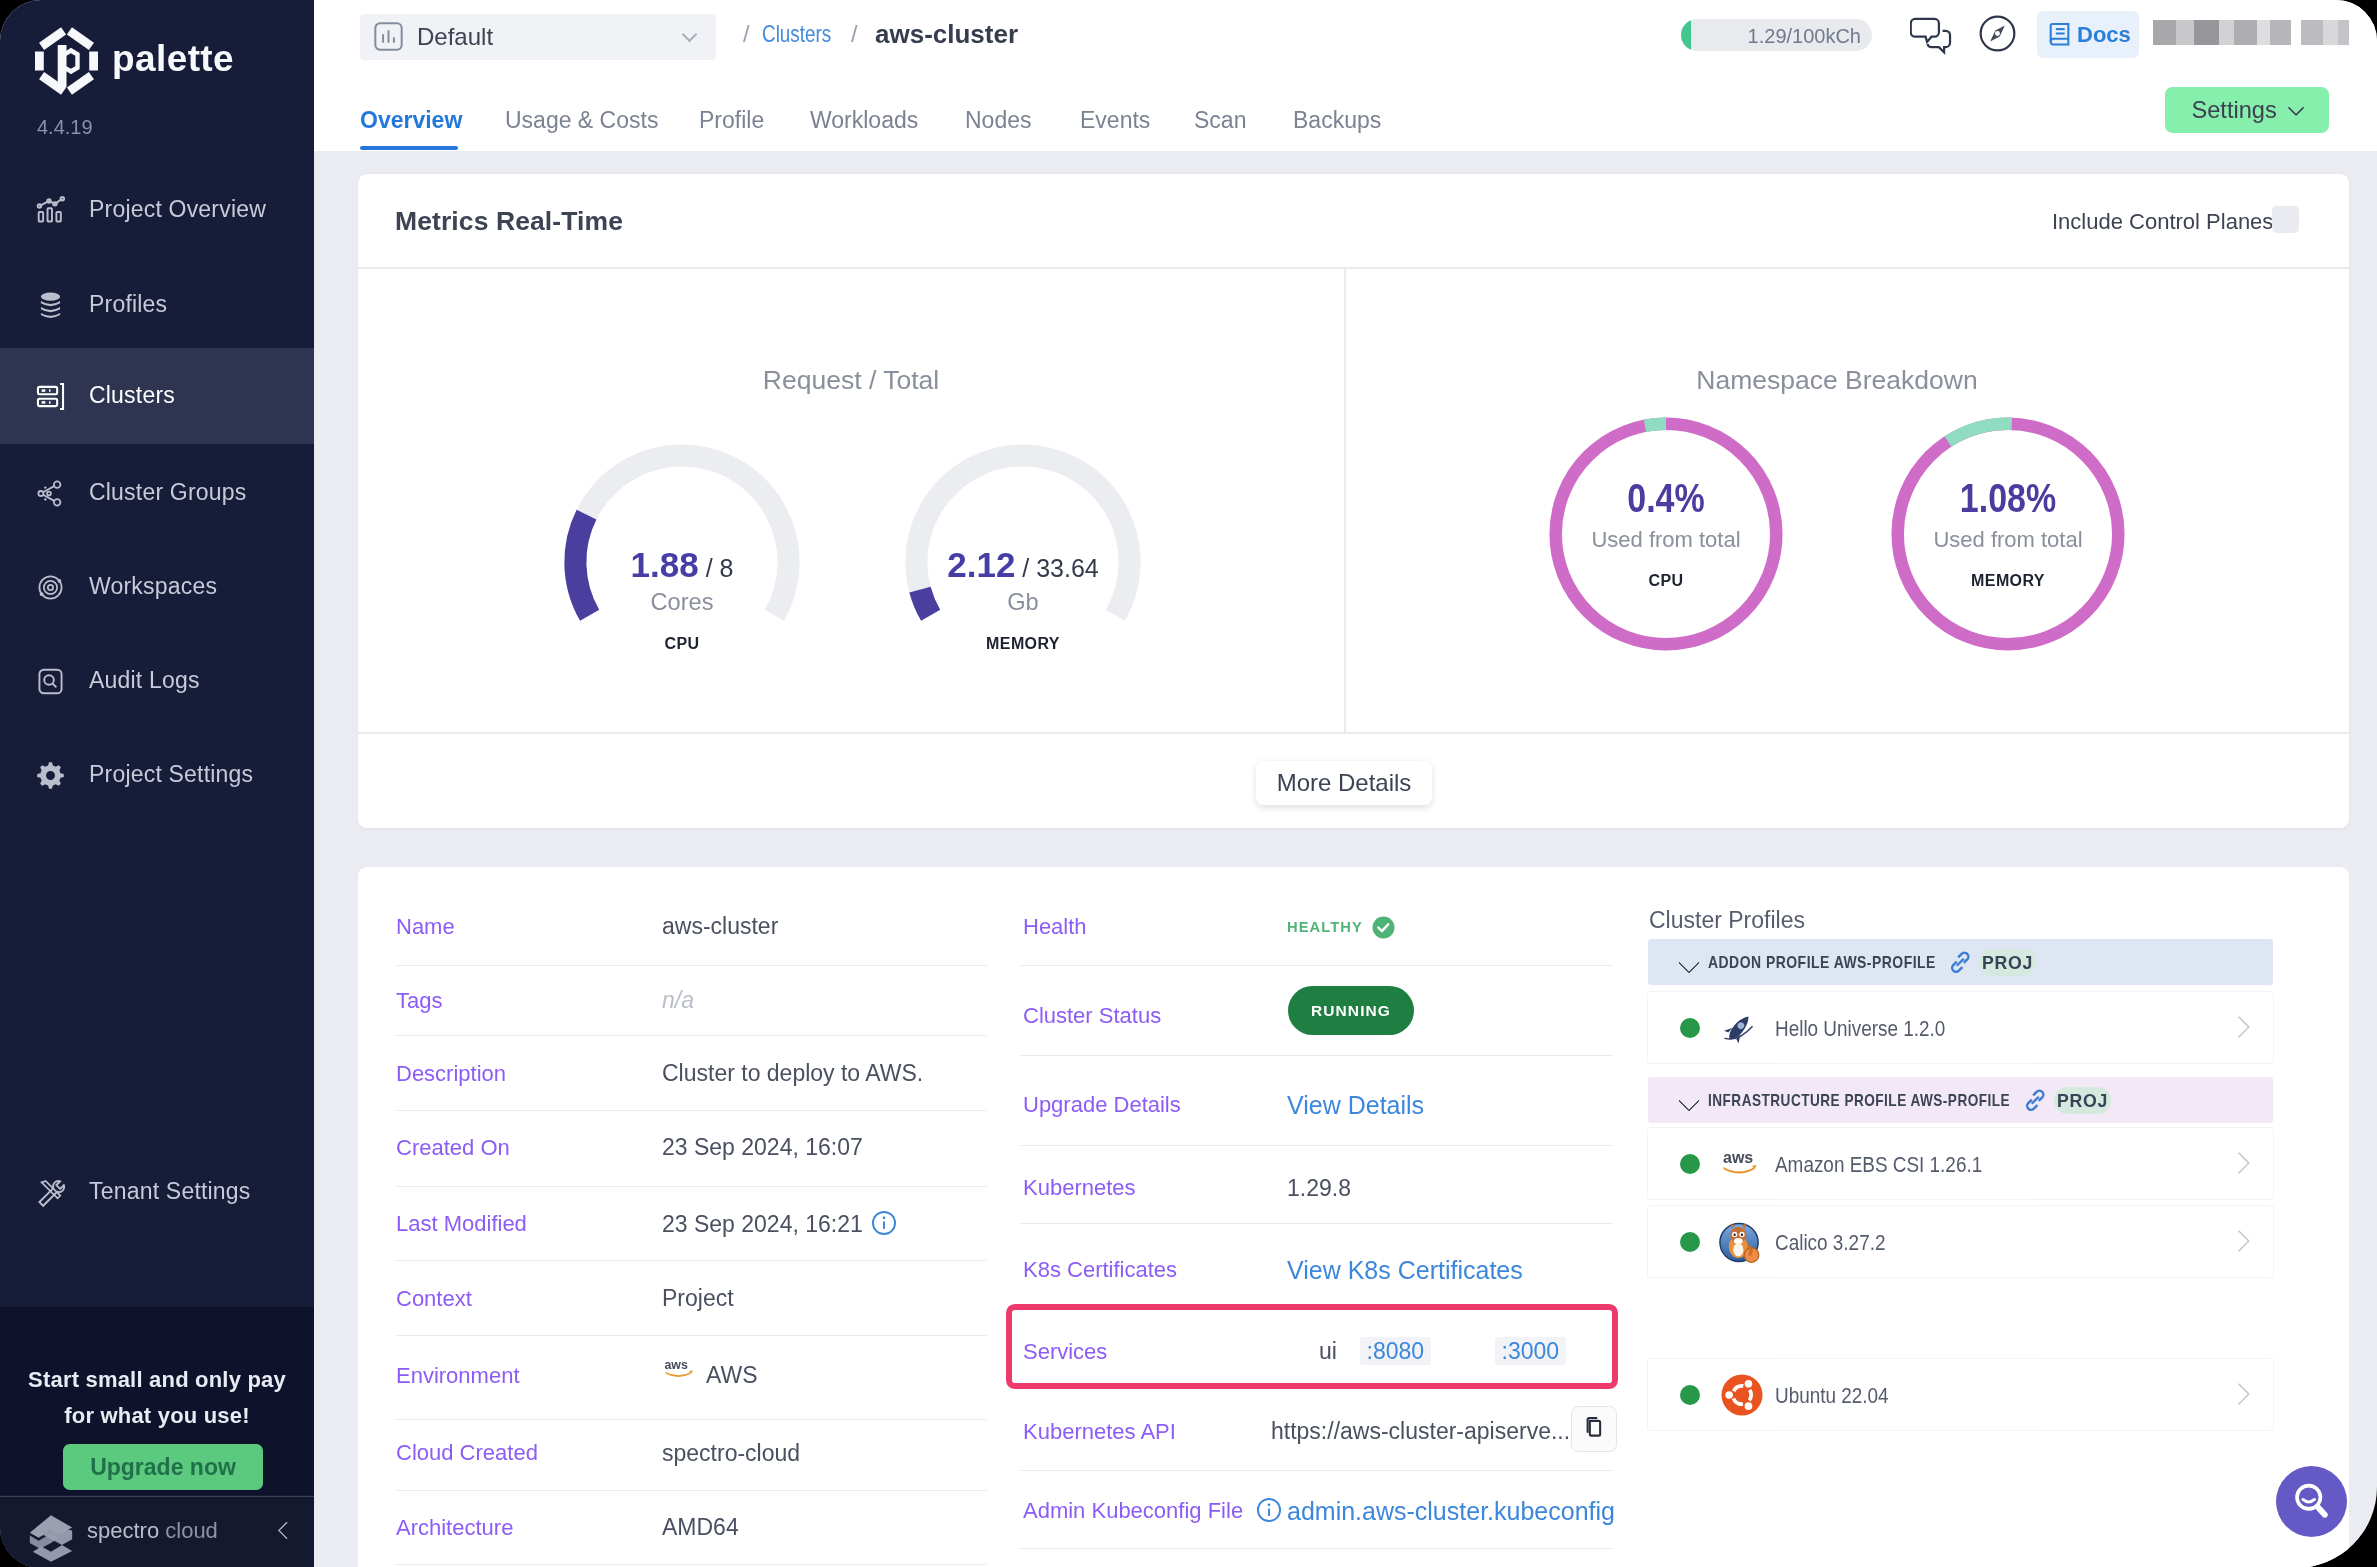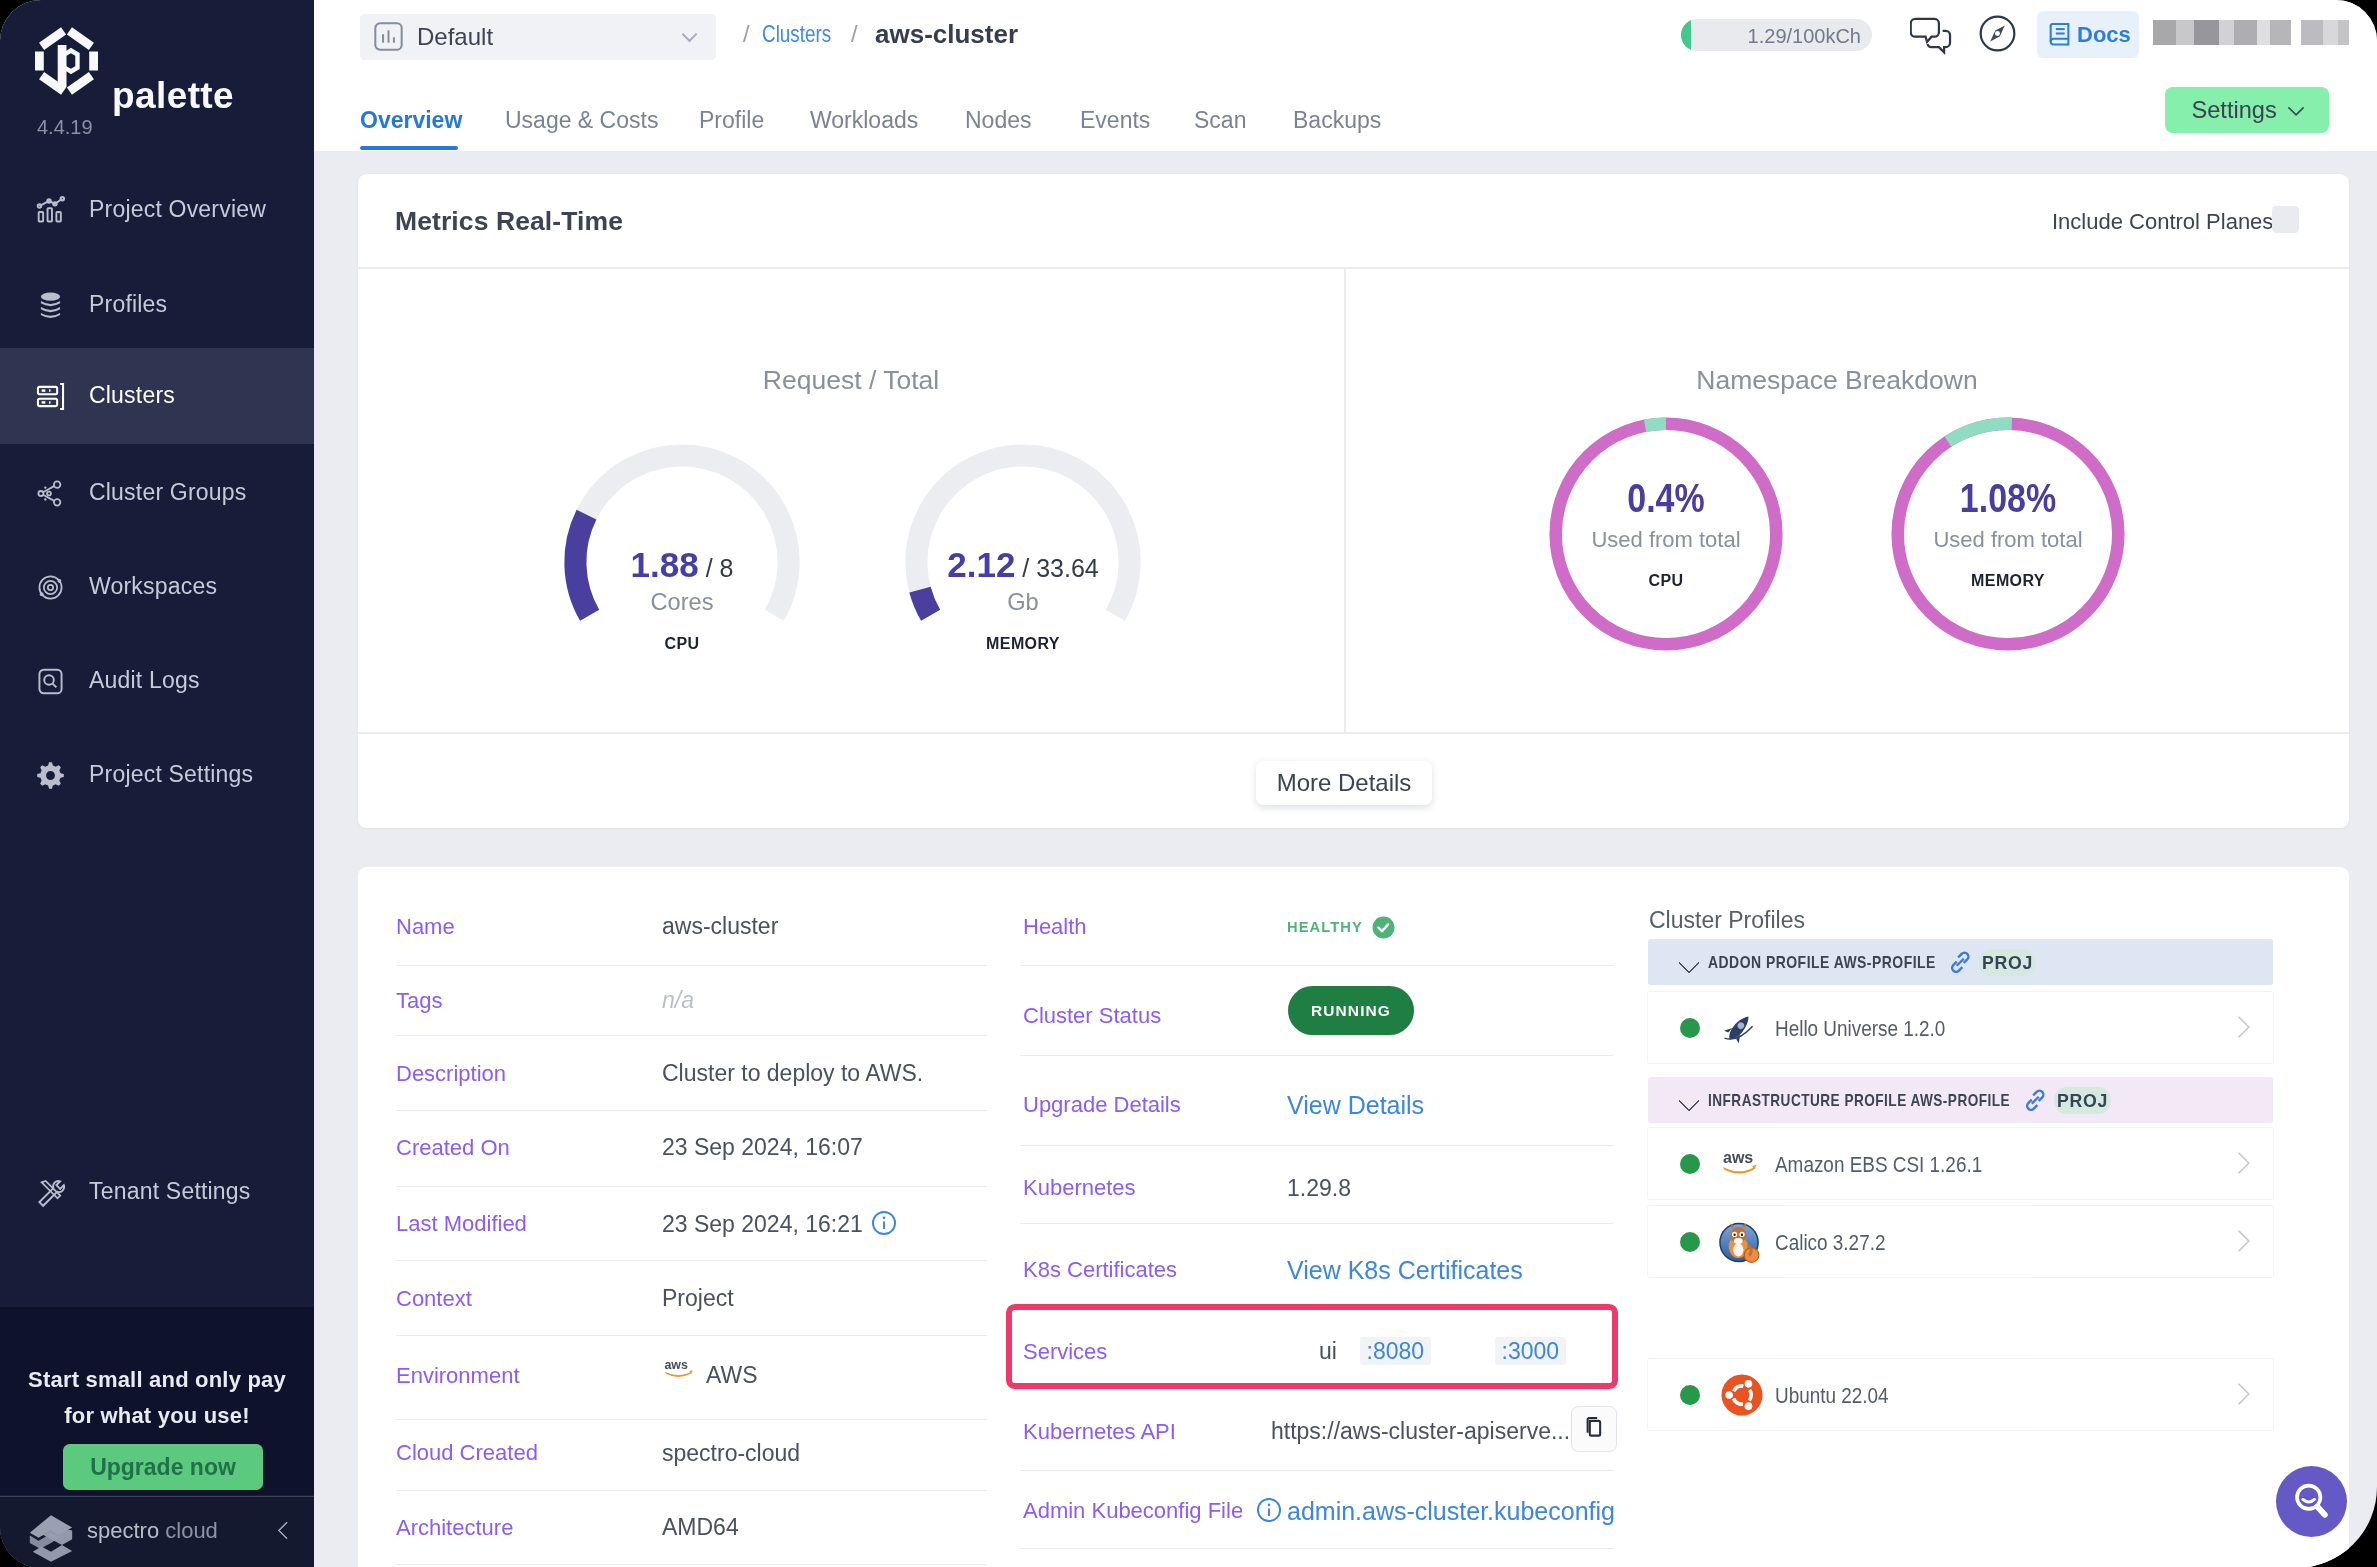--- a/index.html
+++ b/index.html
@@ -1,21 +1,21 @@
 <!DOCTYPE html>
 <html style="font-size:11.8px"><head>
 <meta charset="utf-8">
 <style>
   * { margin:0; padding:0; box-sizing:border-box; }
   html,body { width:2377px; height:1568px; background:#000; font-family:"Liberation Sans", sans-serif; }
   .page { position:absolute; left:0; top:0; width:2377px; height:1568px;
           border-radius:41px 41px 81px 41px; overflow:hidden; background:#ebecf1; }
   .sidebar { position:absolute; left:0; top:0; width:314px; height:1568px; background:#171d39; }
   .brand { position:absolute; left:35px; top:25px; width:63px; height:72px; }
-  .brandname { position:absolute; left:112px; top:38px; font-size:37px; font-weight:600; color:#f7f8fb; letter-spacing:0.4px;margin-top:37px;}
+  .brandname { position:absolute; left:112px; top:38px; font-size:37px; font-weight:600; color:#f7f8fb; letter-spacing:0.4px;}
   .ver { position:absolute; left:37px; top:116px; font-size:20px; color:#8c91a8;text-align:right; }
   .navitem { position:absolute; left:0; width:314px; height:94px; }
   .navitem .ic { position:absolute; left:35px; top:50%; margin-top:-15.5px; width:31px; height:31px; }
   .navitem .lb { position:absolute; left:89px; top:50%; transform:translateY(-52%); font-size:23px; color:#c7cbd9; letter-spacing:0.2px;}
   .navitem.sel { background:#2f3550; }
   .navitem.sel .lb { color:#fff; }
   .upgrade { position:absolute; left:0; top:1307px; width:314px; height:188px; background:#0e132b; }
   .upgrade .t { position:absolute; width:314px; text-align:center; color:#e9ebf3; font-size:22px; font-weight:600; letter-spacing:0.2px;}
   .upbtn { position:absolute; left:63px; top:137px; width:200px; height:46px; background:#5bca7e; border-radius:6.6px;
            color:#20714a; font-size:23px; font-weight:600; text-align:center; line-height:46px; }

